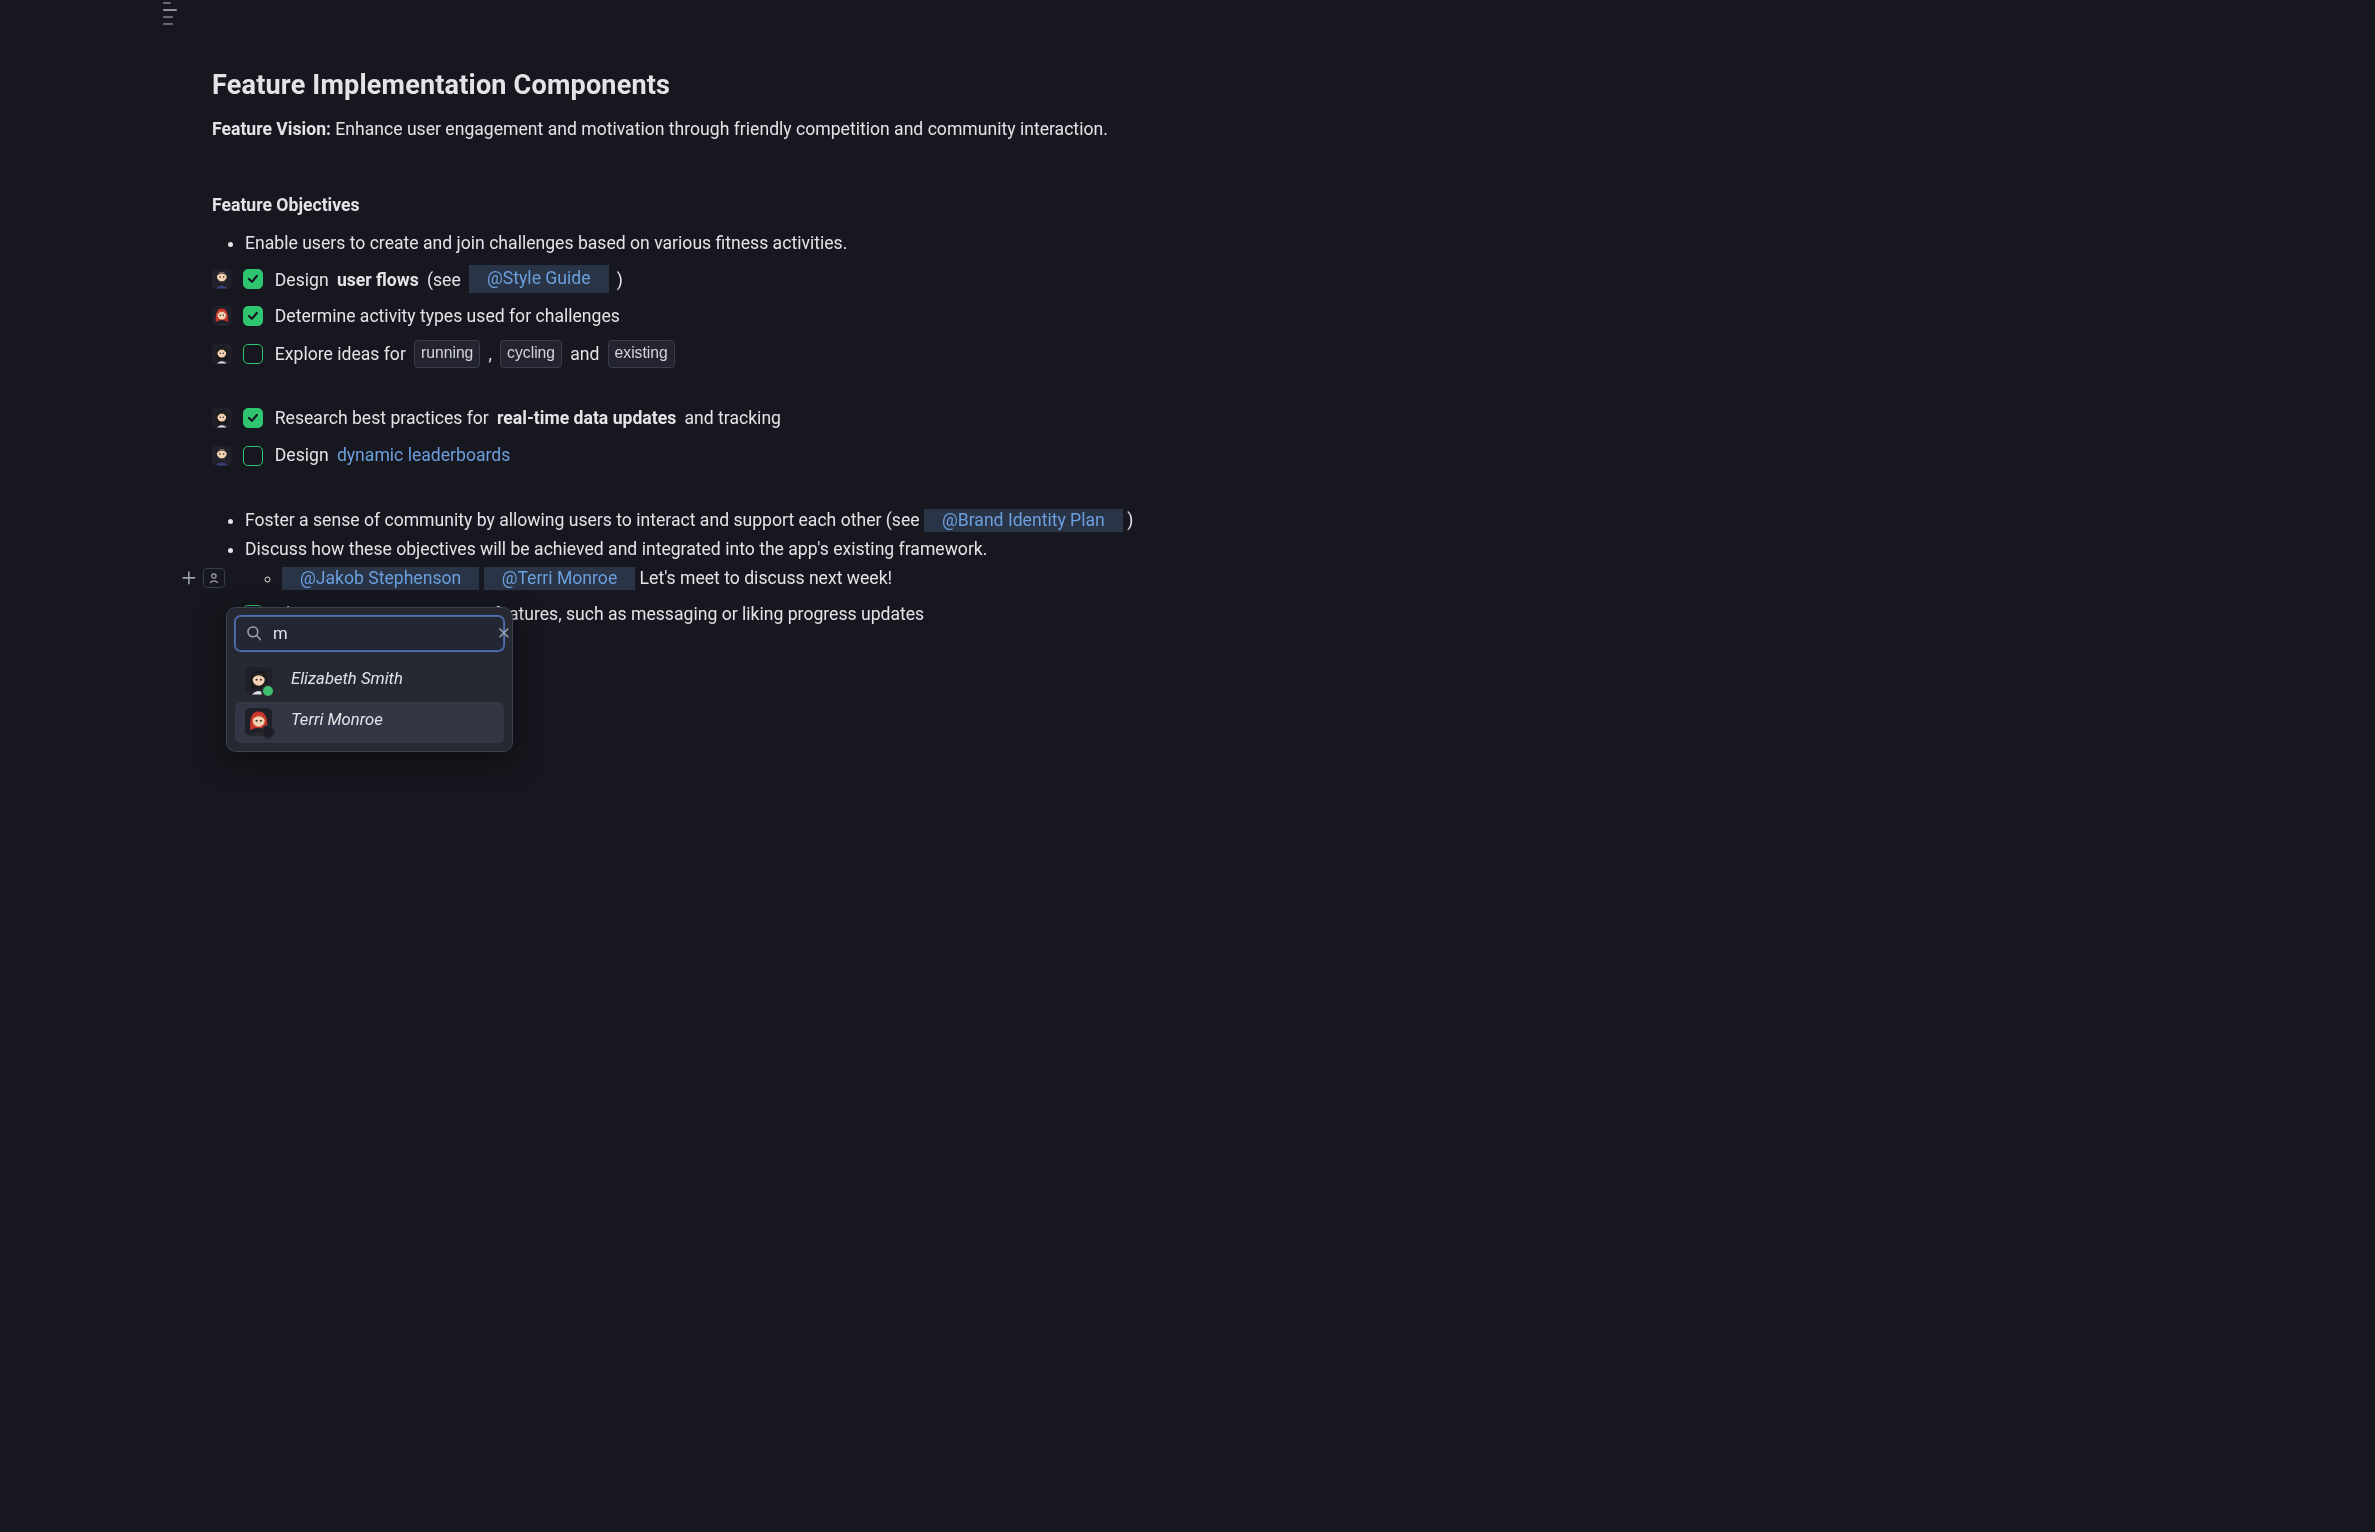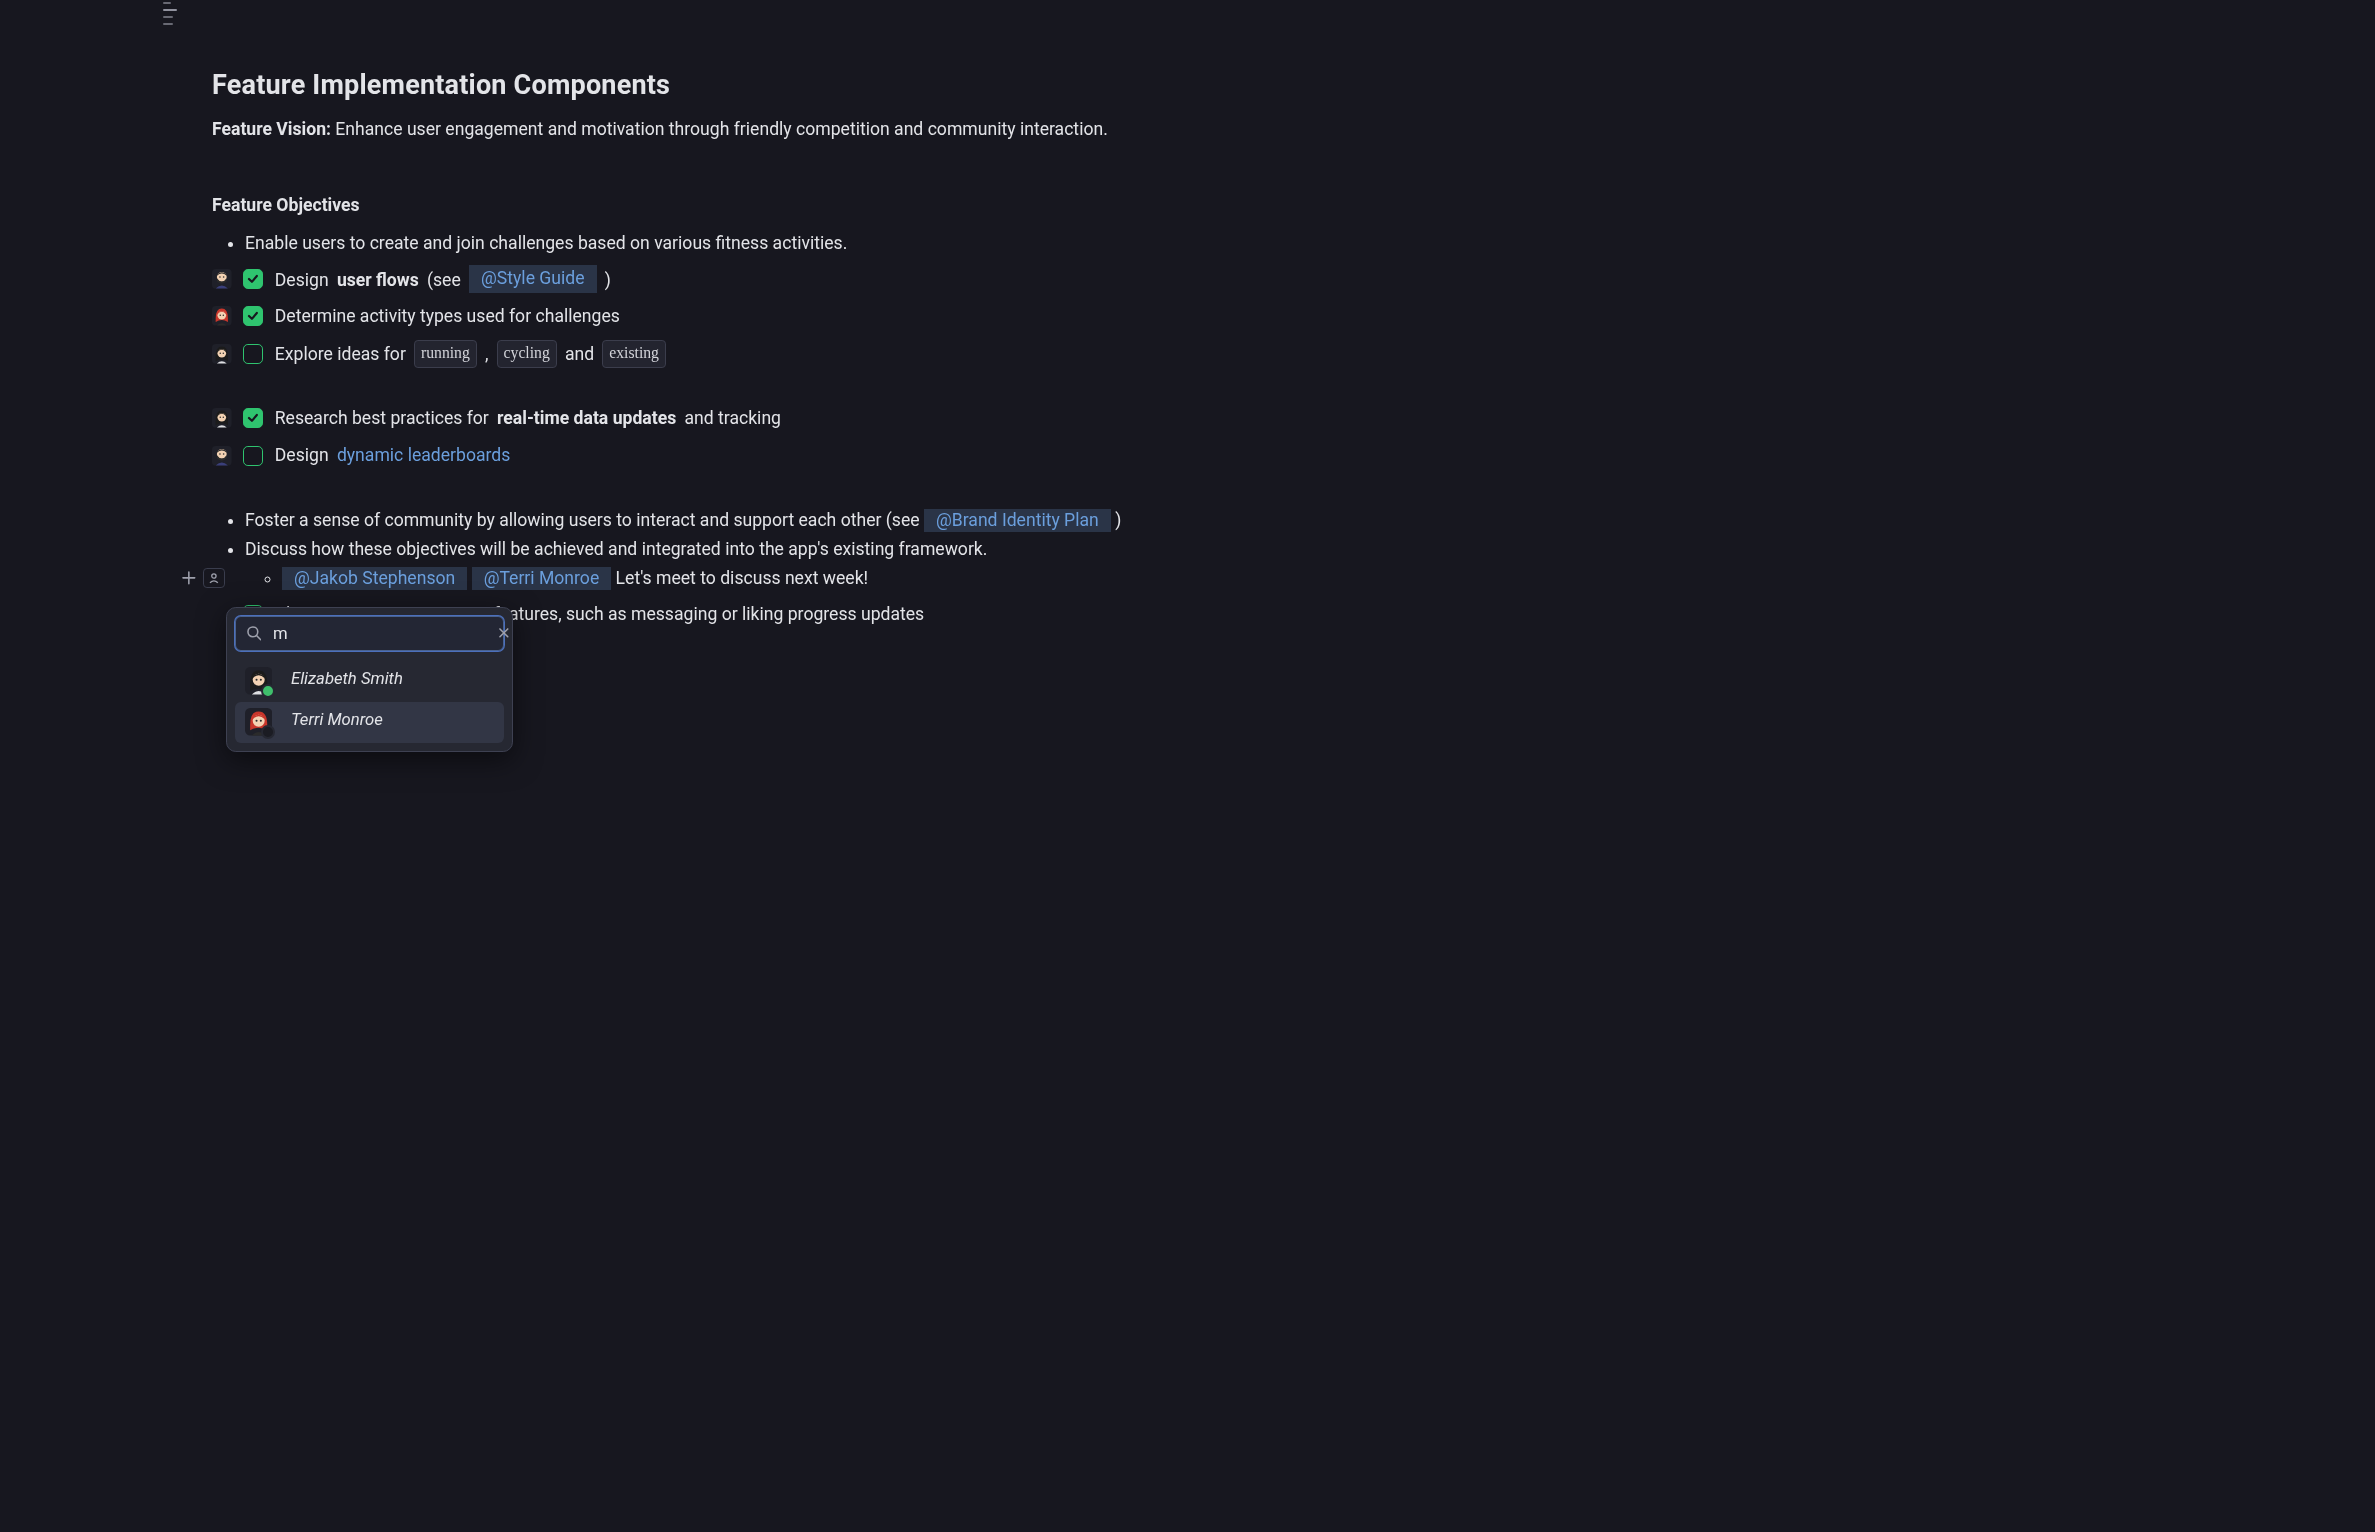--- a/index.html
+++ b/index.html
@@ -122,30 +122,30 @@
   }
   .checkbox.checked {
     background: var(--green);
   }
   .checkbox.checked svg { width:11.8px; height:11.8px; }
   .task-label { white-space: pre; display:flex; align-items:flex-end; gap:3.9px; flex-wrap:wrap;}
   .bold { font-weight:700; }
   .mention {
     background: var(--mention-bg);
     color: var(--link);
-    padding: 1px 12px 2px;
+    padding: 1px 18px 2px;
     border-radius: 0;
     cursor:pointer;
   }
   .linktext {
     color: var(--link);
     cursor:pointer;
   }
   code.pill {
-    font-family: Liberation Serif, serif;
+    font-family: Liberation Sans, sans-serif;
     background: var(--code-bg);
     border: 1px solid var(--code-border);
     padding: 1px 5.9px 2px;
     border-radius: 3.9px;
     font-size: 15.7px;
     color: #d3d4da;
   }
   .block-gap { height: 39px; }
 
   

